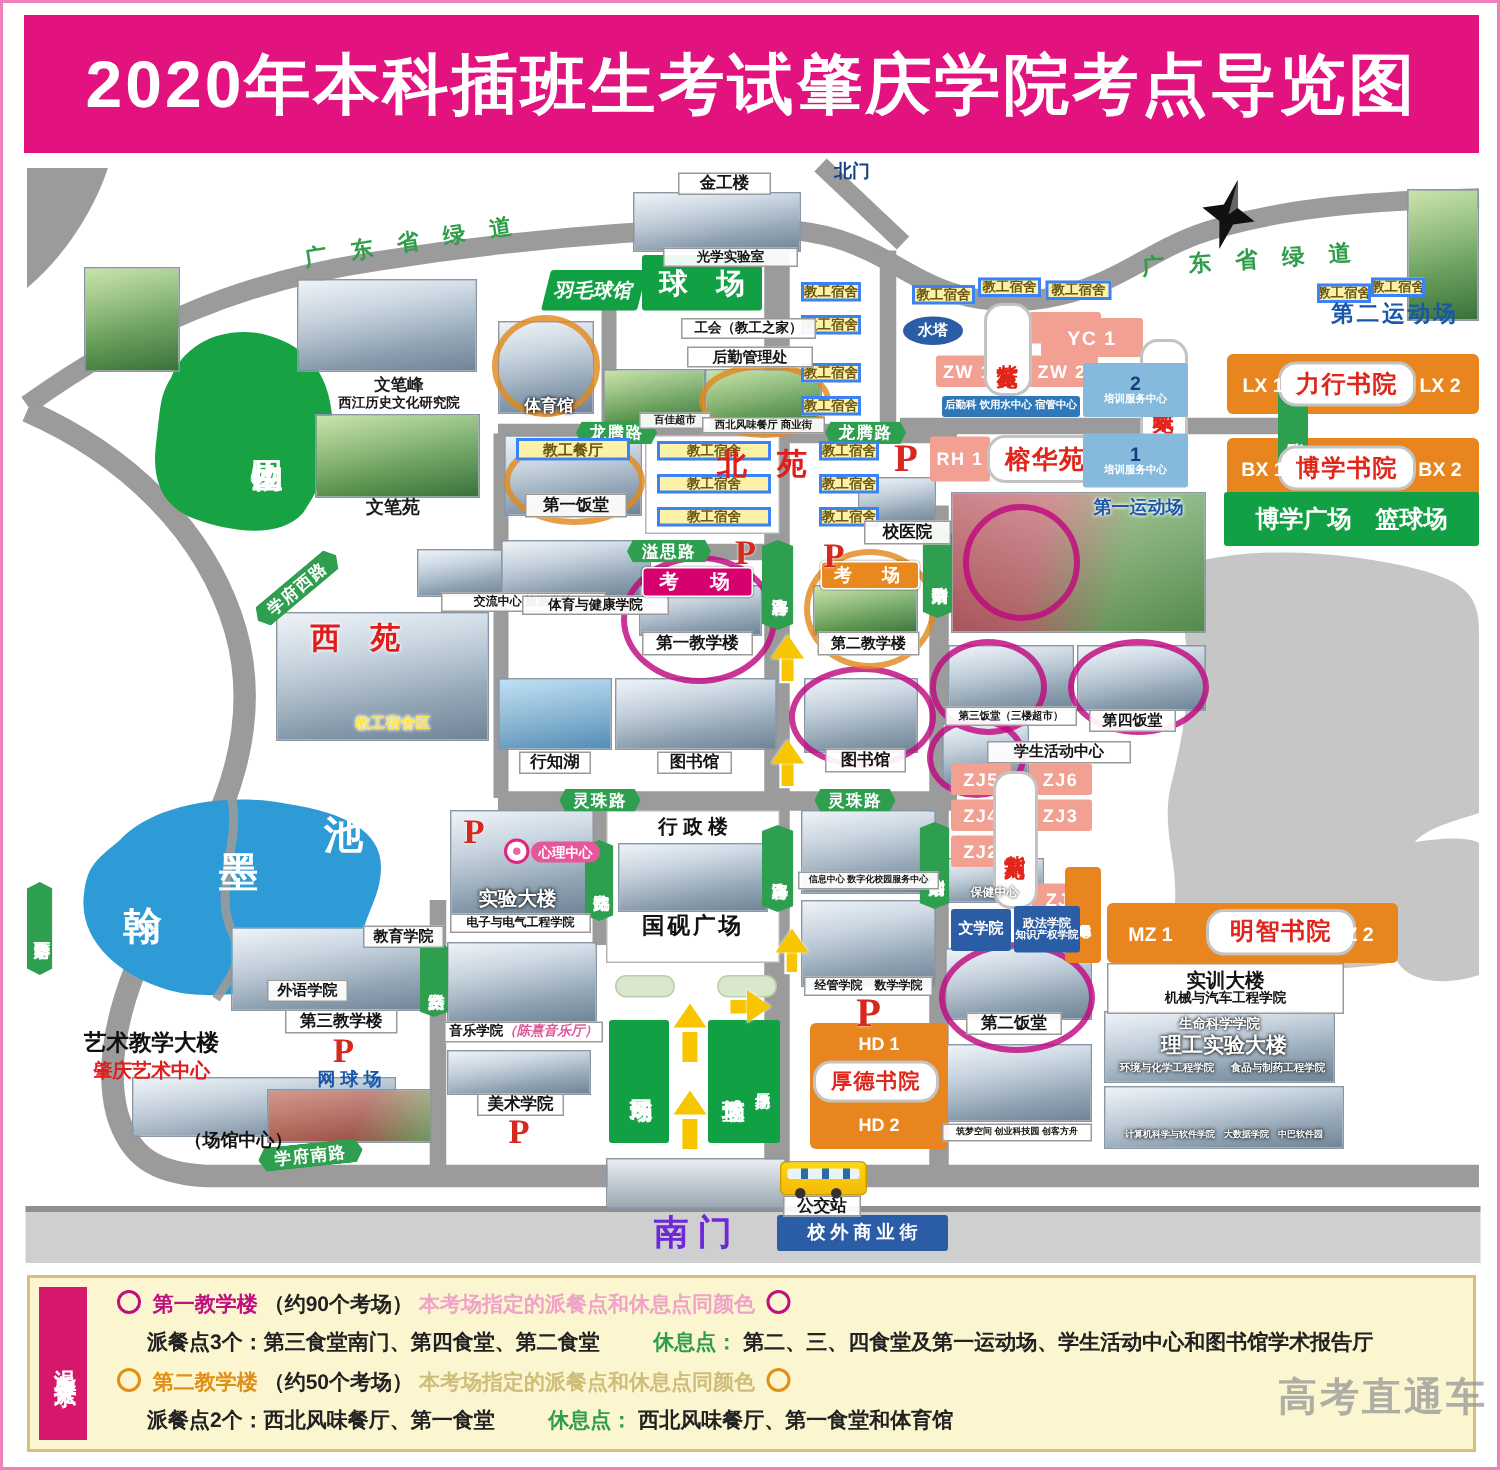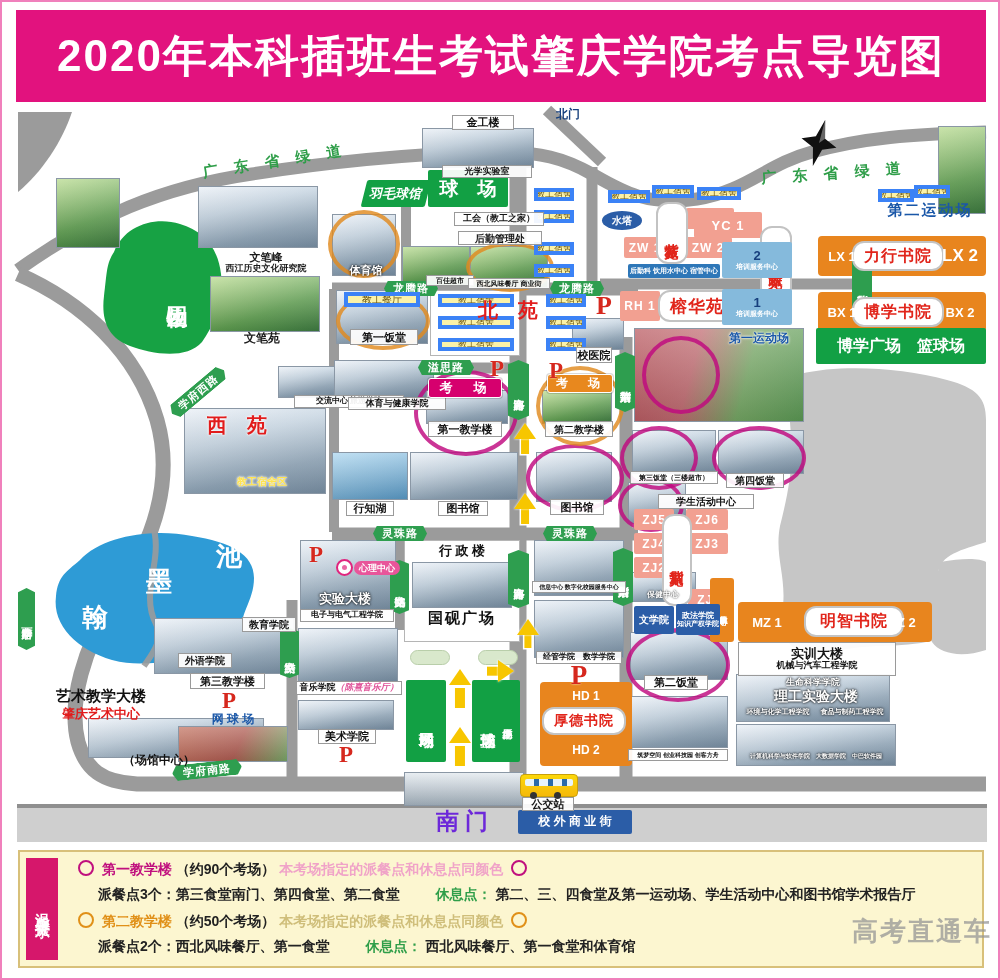--- a/index.html
+++ b/index.html
@@ -25,21 +25,21 @@
   .pill{background:#D9E8CC;border:1px solid #B9CEAA;border-radius:8px;}
   .circ{border:4px solid;border-radius:50%;opacity:.82;}
   .exam{color:#fff;font-weight:bold;border:1px solid #fff;border-radius:3px;letter-spacing:4px;box-shadow:0 0 0 1px rgba(0,0,0,.15);}
   .rlab{background:#2E9E4F;color:#fff;font-weight:bold;font-size:11px;letter-spacing:1px;white-space:nowrap;
         clip-path:polygon(7% 0,93% 0,100% 50%,93% 100%,7% 100%,0 50%);}
   .rlab.v{clip-path:polygon(50% 0,100% 7%,100% 93%,50% 100%,0 93%,0 7%);letter-spacing:0;}
   .gtext{color:#2F9E49;font-weight:bold;white-space:nowrap;}
   .gban{background:#12A044;color:#fff;font-weight:bold;border-radius:2px;gap:3px;}
   .gban .g2{font-size:.66em;}
   .gban.skew{transform:skewX(-14deg);}
-  .ybox{background:#FBF2A8;border:4px solid #3b82f6;color:#6b5612;font-weight:normal;font-size:9px;white-space:nowrap;overflow:hidden;}
+  .ybox{background:#FBF2A8;border:2px solid #3b82f6;color:#6b5612;font-weight:bold;font-size:9px;white-space:nowrap;overflow:hidden;}
   .pbox{background:#F2A091;color:#fff;font-weight:bold;font-size:12px;letter-spacing:1px;border-radius:2px;white-space:nowrap;}
   .wred{background:#fff;border:2px solid #C3C3C3;border-radius:12px;color:#E1251B;font-weight:bold;letter-spacing:1px;white-space:nowrap;}
   .obar{background:#E8851E;border-radius:4px;}
   .obox{background:#E8851E;color:#fff;font-weight:bold;border-radius:3px;}
   .otext{color:#fff;font-weight:bold;white-space:nowrap;}
   .bbox{background:#2B5DA7;color:#fff;font-weight:bold;display:flex;flex-direction:column;align-items:center;justify-content:center;line-height:1.15;border-radius:2px;white-space:nowrap;overflow:hidden;}
   .bbox.oval{border-radius:50%;}
   .wlab{background:rgba(255,255,255,.93);border:1px solid #9a9a9a;color:#141414;font-weight:bold;white-space:nowrap;overflow:hidden;
         display:flex;flex-direction:column;align-items:center;justify-content:center;line-height:1.1;}
   .wlab .g2{color:#E0559A;font-style:italic;}
@@ -330,21 +330,21 @@
       </div>
       <div class="el wred c" style="left: 802px; top: 604px; width: 100px; height: 31px; font-size: 16px;">
         <span class="g1">明智书院</span>
       </div>
       <div class="el wred c" style="left: 540px; top: 705px; width: 84px; height: 28px; font-size: 14px;">
         <span class="g1">厚德书院</span>
       </div>
       <div class="el otext c" style="left: 818px; top: 244px; width: 44px; height: 20px; font-size: 13px;">
         <span class="g1">LX 1</span>
       </div>
-      <div class="el otext c" style="left: 936px; top: 244px; width: 44px; height: 20px; font-size: 17px; justify-content: center;">
+      <div class="el otext c" style="left: 936px; top: 244px; width: 44px; height: 20px; font-size: 13px; justify-content: center;">
         <span class="g1">LX 2</span>
       </div>
       <div class="el otext c" style="left: 818px; top: 300px; width: 44px; height: 20px; font-size: 13px;">
         <span class="g1">BX 1</span>
       </div>
       <div class="el otext c" style="left: 936px; top: 300px; width: 44px; height: 20px; font-size: 13px;">
         <span class="g1">BX 2</span>
       </div>
       <div class="el otext c" style="left: 742px; top: 610px; width: 46px; height: 20px; font-size: 13px;">
         <span class="g1">MZ 1</span>
@@ -399,21 +399,21 @@
       </div>
       <div class="el wlab" style="left: 424px; top: 273px; width: 48px; height: 11px; font-size: 7px;">
         <span class="g1">百佳超市</span>
       </div>
       <div class="el wlab" style="left: 466px; top: 276px; width: 82px; height: 11px; font-size: 7px;">
         <span class="g1">西北风味餐厅 商业街</span>
       </div>
       <div class="el wlab" style="left: 348px; top: 327px; width: 68px; height: 16px; font-size: 11px;">
         <span class="g1">第一饭堂</span>
       </div>
-      <div class="el wlab" style="left: 574px; top: 345px; width: 36px; height: 16px; font-size: 11px;">
+      <div class="el wlab" style="left: 574px; top: 345px; width: 58px; height: 16px; font-size: 11px;">
         <span class="g1">校医院</span>
       </div>
       <div class="el wlab" style="left: 292px; top: 393px; width: 110px; height: 13px; font-size: 8px;">
         <span class="g1">交流中心 旅游学院</span>
       </div>
       <div class="el wlab" style="left: 346px; top: 395px; width: 98px; height: 13px; font-size: 9px;">
         <span class="g1">体育与健康学院</span>
       </div>
       <div class="el wlab" style="left: 426px; top: 419px; width: 74px; height: 16px; font-size: 11px;">
         <span class="g1">第一教学楼</span>

